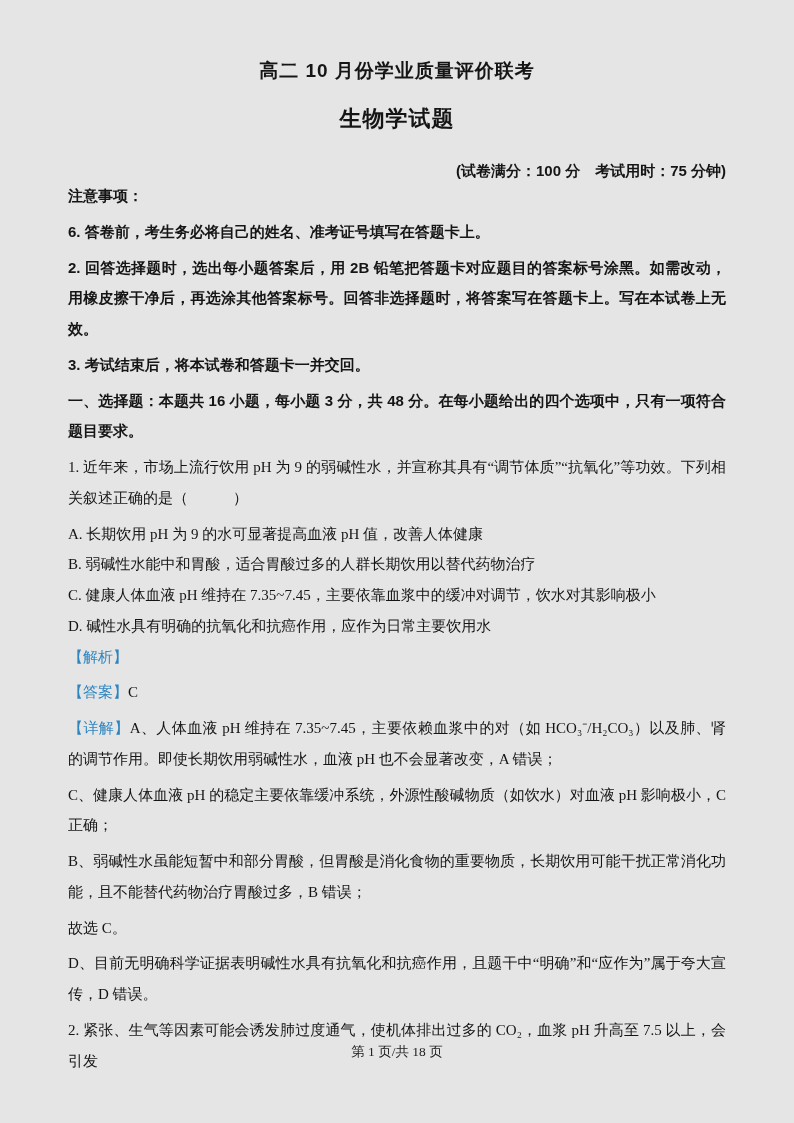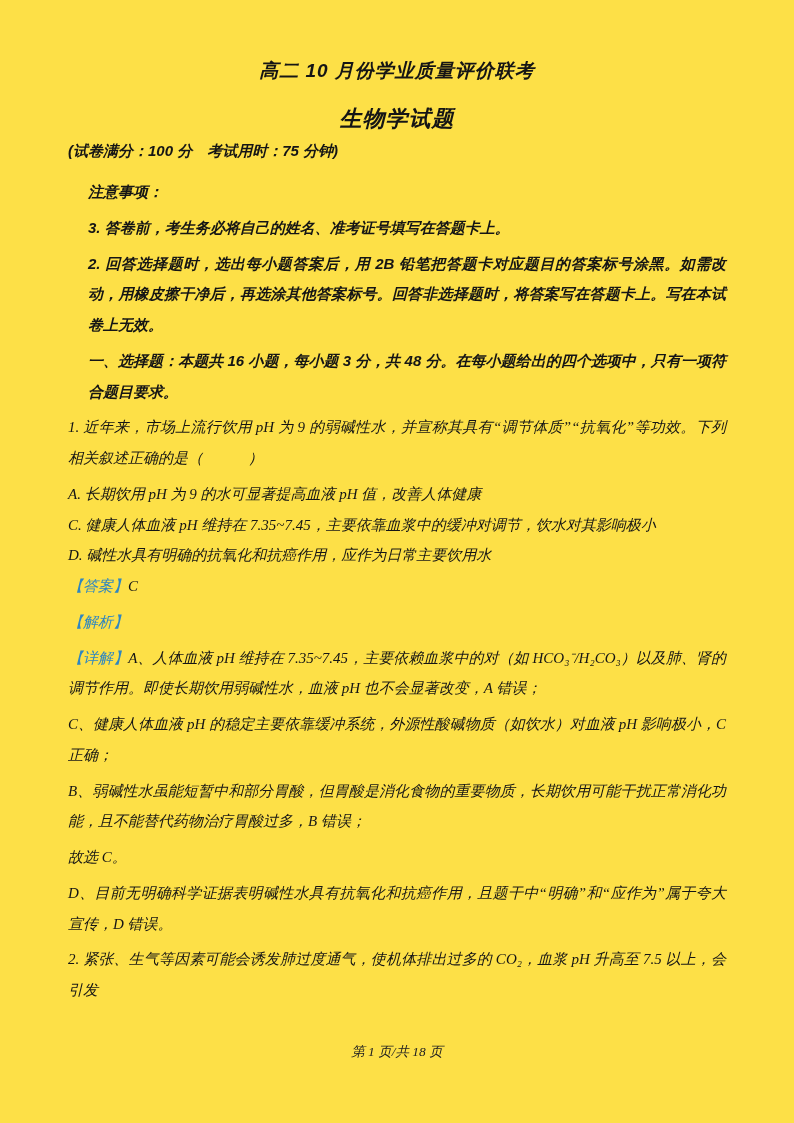--- a/index.html
+++ b/index.html
@@ -2,55 +2,53 @@
 <html><head>
 <meta charset="utf-8">
 <style>
   * { margin: 0; padding: 0; box-sizing: border-box; }
   html, body { background: #ffffff; }
   .page {
     position: relative;
     width: 794px;
     height: 1123px;
     margin: 0 auto;
-    background: #fde047;
+    background: #e5e5e5;
     padding: 58px 68px 0 68px;
     font-family: "Liberation Serif", serif;
     font-size: 15px;
     color: #151515;
     overflow: hidden;
-    font-style: italic;
   }
   .bold {
     font-family: "Liberation Sans", sans-serif;
     font-weight: 700;
-    margin-left: 20px;
   }
   .title1 {
     font-family: "Liberation Sans", sans-serif;
     font-weight: 700;
     font-size: 19px;
     text-align: center;
     margin-bottom: 20px;
     letter-spacing: 1px;
   }
   .title2 {
     font-family: "Liberation Sans", sans-serif;
     font-weight: 700;
     font-size: 22px;
     text-align: center;
-    margin-bottom: 8px;
+    margin-bottom: 28px;
     letter-spacing: 1px;
   }
   .exam-info {
     font-family: "Liberation Sans", sans-serif;
     font-weight: 700;
     font-size: 15px;
-    text-align: left;
-    margin-bottom: 16px;
+    text-align: right;
+    margin-bottom: 0;
   }
   .para {
     line-height: 2.05;
     text-align: justify;
     margin-bottom: 5px;
   }
   .option { margin-bottom: 0; }
   .blue { color: #2e86c1; }
   .footer {
     position: absolute;
@@ -66,34 +64,36 @@
 </head>
 <body>
 
 <div class="page">
 
   <div class="title1">高二 10 月份学业质量评价联考</div>
   <div class="title2">生物学试题</div>
   <div class="exam-info">(试卷满分：100 分　考试用时：75 分钟)</div>
 
   <div class="para bold">注意事项：</div>
-  <div class="para bold">3. 答卷前，考生务必将自己的姓名、准考证号填写在答题卡上。</div>
+  <div class="para bold">6. 答卷前，考生务必将自己的姓名、准考证号填写在答题卡上。</div>
   <div class="para bold">2. 回答选择题时，选出每小题答案后，用 2B 铅笔把答题卡对应题目的答案标号涂黑。如需改动，用橡皮擦干净后，再选涂其他答案标号。回答非选择题时，将答案写在答题卡上。写在本试卷上无效。</div>
+  <div class="para bold">3. 考试结束后，将本试卷和答题卡一并交回。</div>
 
   <div class="para bold">一、选择题：本题共 16 小题，每小题 3 分，共 48 分。在每小题给出的四个选项中，只有一项符合题目要求。</div>
 
   <div class="para">1. 近年来，市场上流行饮用 pH 为 9 的弱碱性水，并宣称其具有“调节体质”“抗氧化”等功效。下列相关叙述正确的是（　　　）</div>
 
   <div class="para option">A. 长期饮用 pH 为 9 的水可显著提高血液 pH 值，改善人体健康</div>
+  <div class="para option">B. 弱碱性水能中和胃酸，适合胃酸过多的人群长期饮用以替代药物治疗</div>
   <div class="para option">C. 健康人体血液 pH 维持在 7.35~7.45，主要依靠血浆中的缓冲对调节，饮水对其影响极小</div>
   <div class="para option">D. 碱性水具有明确的抗氧化和抗癌作用，应作为日常主要饮用水</div>
 
+  <div class="para"><span class="blue">【解析】</span></div>
+
   <div class="para"><span class="blue">【答案】</span><span>C</span></div>
-
-  <div class="para"><span class="blue">【解析】</span></div>
 
   <div class="para"><span class="blue">【详解】</span><span>A、人体血液 pH 维持在 7.35~7.45，主要依赖血浆中的对（如 HCO₃⁻/H₂CO₃）以及肺、肾的调节作用。即使长期饮用弱碱性水，血液 pH 也不会显著改变，A 错误；</span></div>
 
   <div class="para">C、健康人体血液 pH 的稳定主要依靠缓冲系统，外源性酸碱物质（如饮水）对血液 pH 影响极小，C 正确；</div>
   <div class="para">B、弱碱性水虽能短暂中和部分胃酸，但胃酸是消化食物的重要物质，长期饮用可能干扰正常消化功能，且不能替代药物治疗胃酸过多，B 错误；</div>
   <div class="para">故选 C。</div>
 
   <div class="para">D、目前无明确科学证据表明碱性水具有抗氧化和抗癌作用，且题干中“明确”和“应作为”属于夸大宣传，D 错误。</div>
 
   <div class="para">2. 紧张、生气等因素可能会诱发肺过度通气，使机体排出过多的 CO₂，血浆 pH 升高至 7.5 以上，会引发</div>

